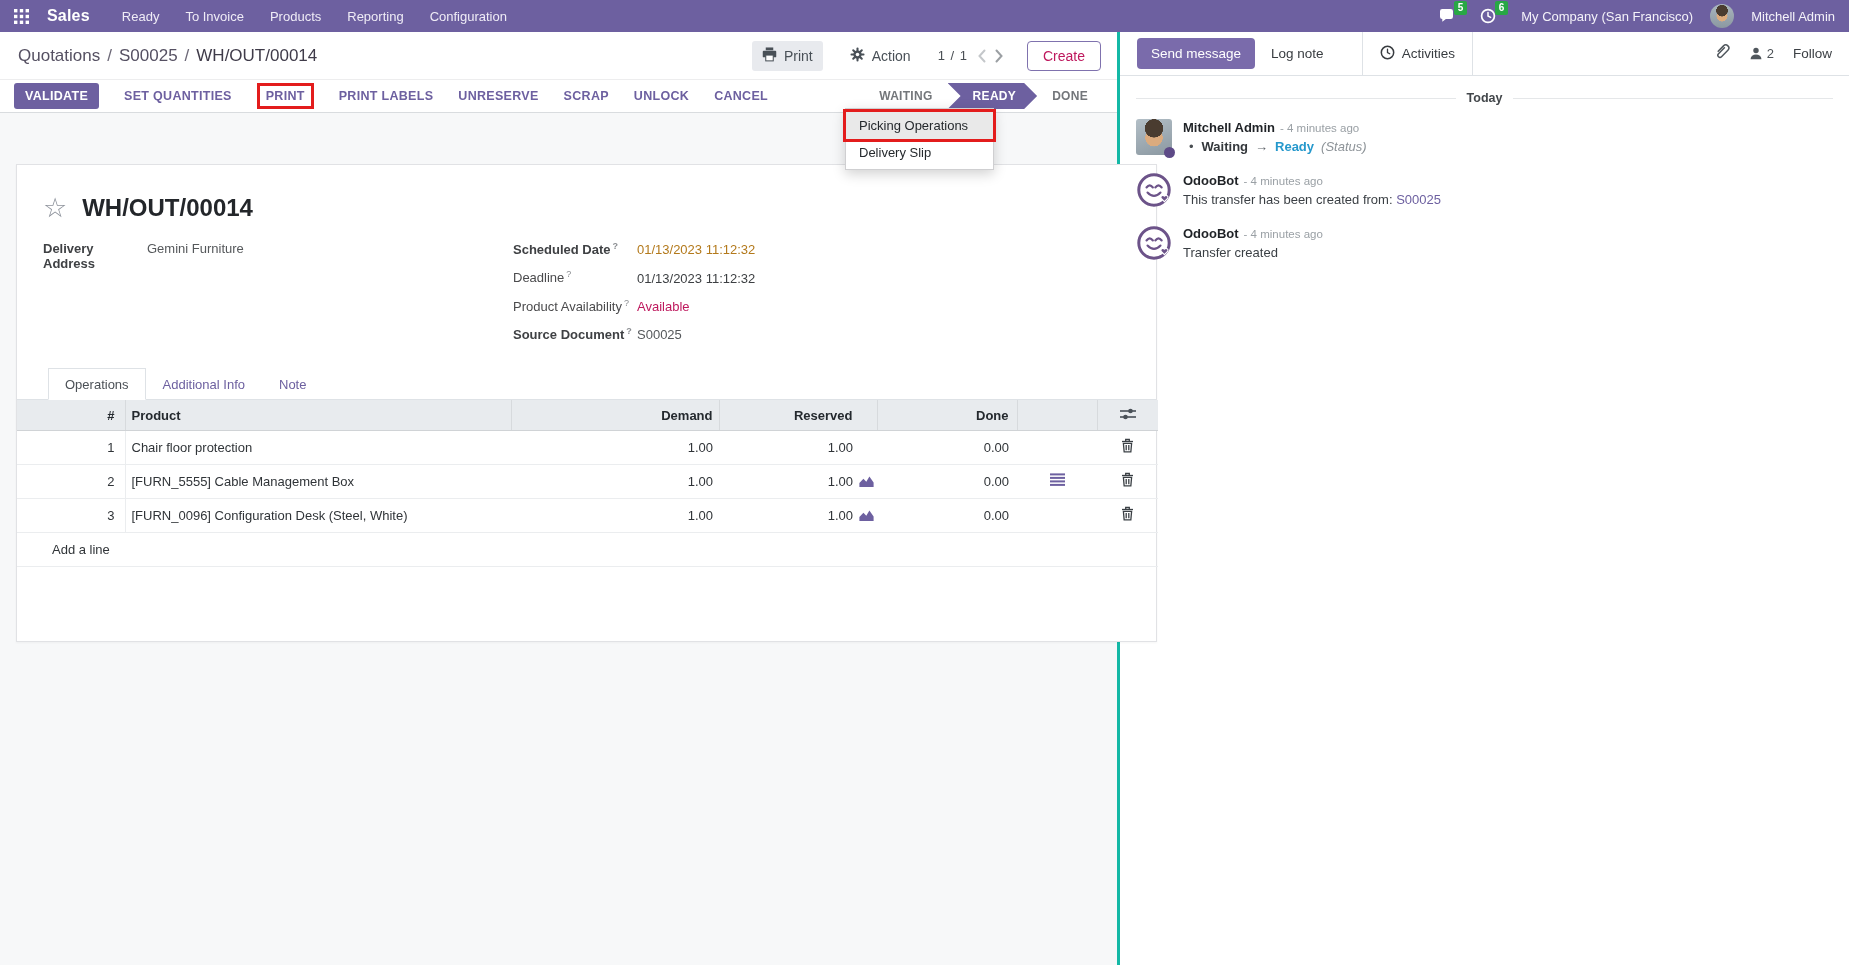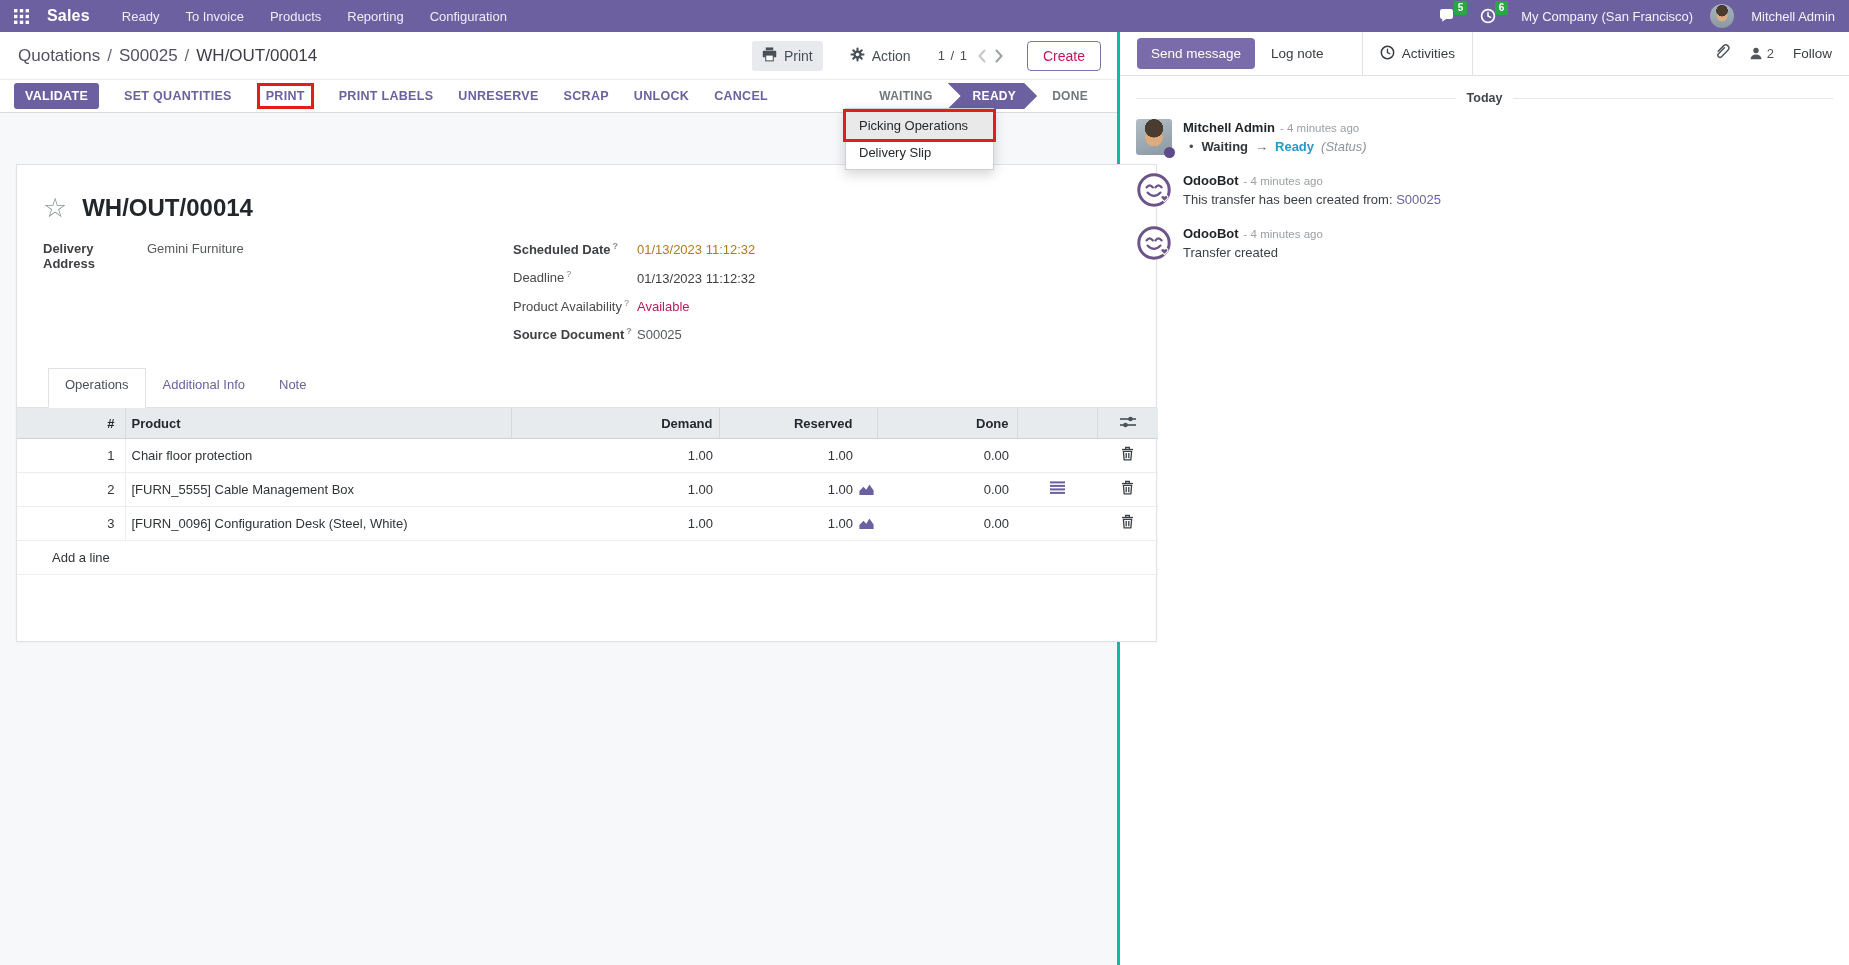--- a/index.html
+++ b/index.html
@@ -88,21 +88,21 @@
   .f-lbl.bold { font-weight:700; color:#3f4144; }
   .f-lbl sup { font-size:9px; color:#8a8d91; margin-left:2px; }
   .f-val { color:#55585b; }
   .f-val.orange { color:#b3791b; }
   .f-val.green { color:#be185d; }
   .f-val.dark { color:#3c3f42; }
 
   
   .tab-row { margin-top:14px; border-bottom:1px solid #dee2e6; display:flex;
     padding-left:31px; }
-  .tab { font-size:13px; padding:8px 16px 15px; color:#6d60a0; cursor:pointer;
+  .tab { font-size:13px; padding:8px 16px 7px; color:#6d60a0; cursor:pointer;
     border:1px solid transparent; margin-bottom:-1px; }
   .tab.active { background:#fff; color:#4b5056; border-color:#dee2e6 #dee2e6 #fff; }
 
   
   table.ops { width:1141px; border-collapse:collapse; table-layout:fixed; }
   table.ops th { background:#e8ebee; height:30px; font-size:13px; font-weight:700;
     color:#24292e; border-right:1px solid #d7dadd; border-bottom:1px solid #d0d3d6; }
   table.ops th:last-child { border-right:none; }
   table.ops td { height:34px; font-size:13px; color:#303438; border-bottom:1px solid #ebedef; }
   td.c-num, th.c-num { text-align:right; padding-right:10px; color:#41464b; }

